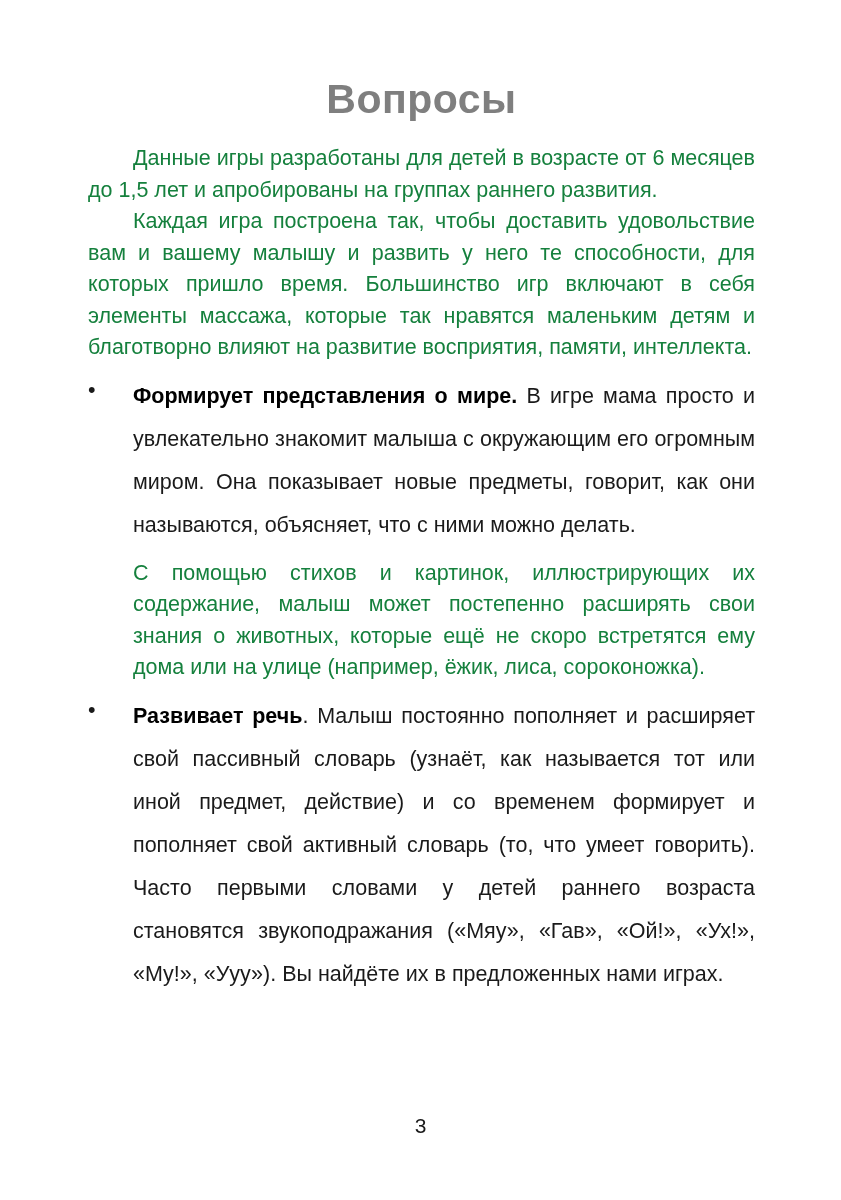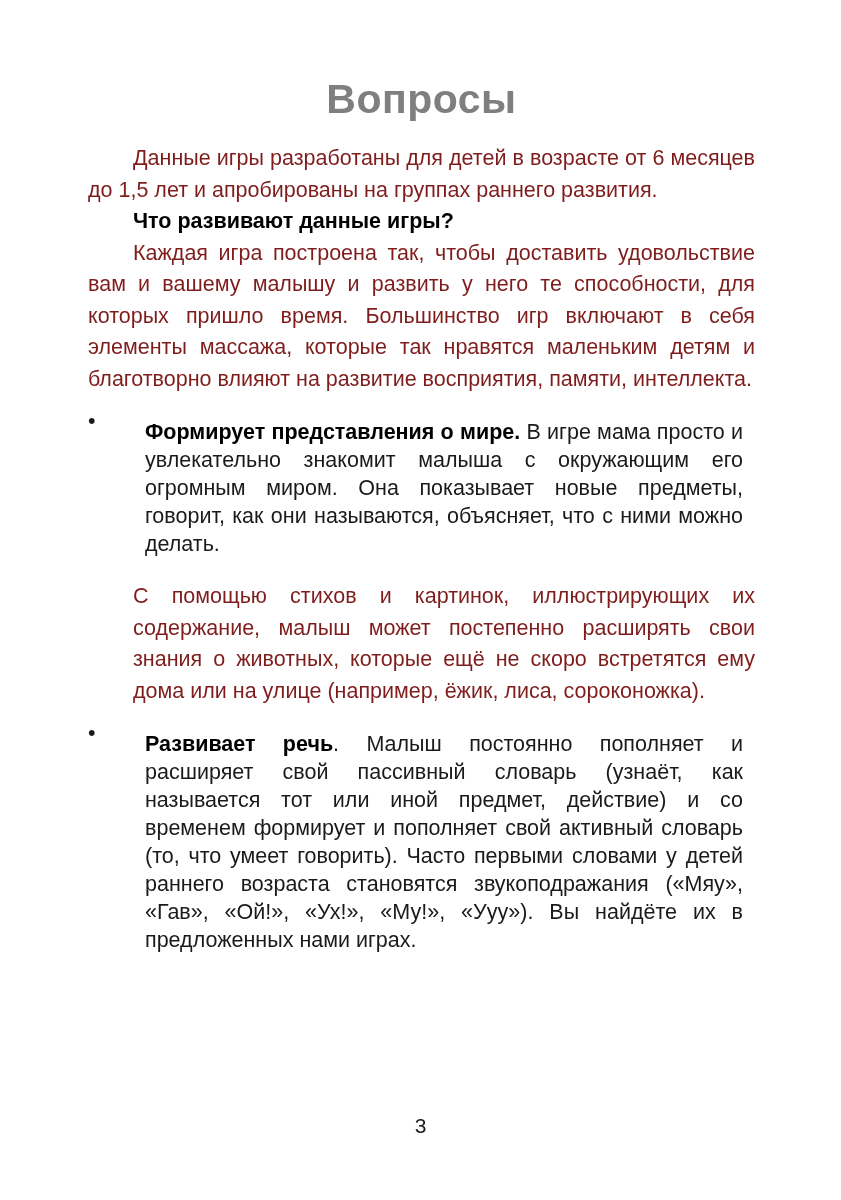--- a/index.html
+++ b/index.html
@@ -27,21 +27,21 @@
     font-size: 41px;
     font-weight: bold;
     color: #7f7f7f;
     letter-spacing: 0.5px;
   }
   .para {
     margin: 0;
     font-size: 21.5px;
     line-height: 31.5px;
     text-align: justify;
-    color: #7f1d1d;
+    color: #15803d;
   }
   .indent {
     text-indent: 45px;
   }
   .bold {
     font-weight: bold;
     color: #000000;
   }
   .bullet-item {
     display: flex;
@@ -49,23 +49,23 @@
   }
   .bullet-marker {
     flex: 0 0 45px;
     width: 45px;
     font-size: 21.5px;
     line-height: 31.5px;
     color: #1a1a1a;
   }
   .bullet-text {
     flex: 1;
-    margin: 12px;
+    margin: 0;
     font-size: 21.5px;
-    line-height: 28px;
+    line-height: 43px;
     text-align: justify;
     color: #1a1a1a;
   }
   .bullet-text b {
     color: #000000;
   }
   .cont {
     margin: 11px 0 0 45px;
   }
   .page-number {
@@ -81,21 +81,20 @@
 </head>
 <body>
 
 <div class="page">
 
   <h1 class="title">Вопросы</h1>
 
 
   <p class="para indent">Данные игры разработаны для детей в возрасте от 6 месяцев до 1,5 лет и апробированы на группах раннего развития.</p>
 
-  <p class="para bold indent">Что развивают данные игры?</p>
 
   <p class="para indent">Каждая игра построена так, чтобы доставить удовольствие вам и вашему малышу и развить у него те способности, для которых пришло время. Большинство игр включают в себя элементы массажа, которые так нравятся маленьким детям и благотворно влияют на развитие восприятия, памяти, интеллекта.</p>
 
 
   <div class="bullet-item">
     <span class="bullet-marker">•</span>
     <p class="bullet-text"><b>Формирует представления о мире.</b><span> В игре мама просто и увлекательно знакомит малыша с окружающим его огромным миром. Она показывает новые предметы, говорит, как они называются, объясняет, что с ними можно делать.</span></p>
   </div>
 
   <p class="para cont">С помощью стихов и картинок, иллюстрирующих их содержание, малыш может постепенно расширять свои знания о животных, которые ещё не скоро встретятся ему дома или на улице (например, ёжик, лиса, сороконожка).</p>

